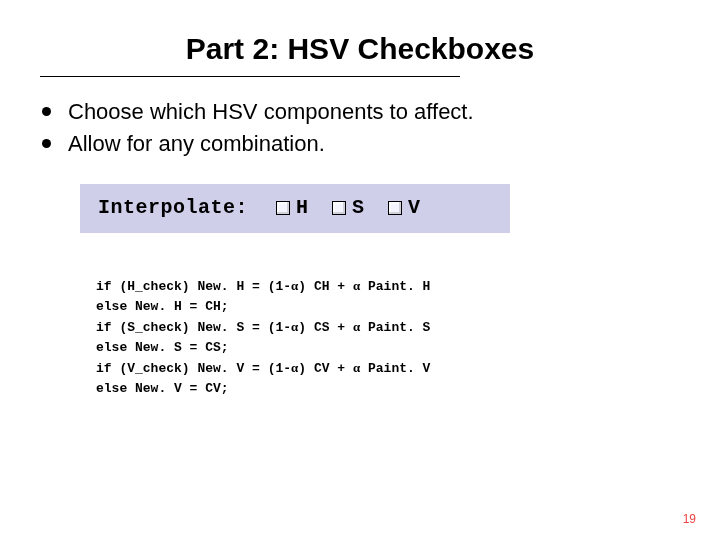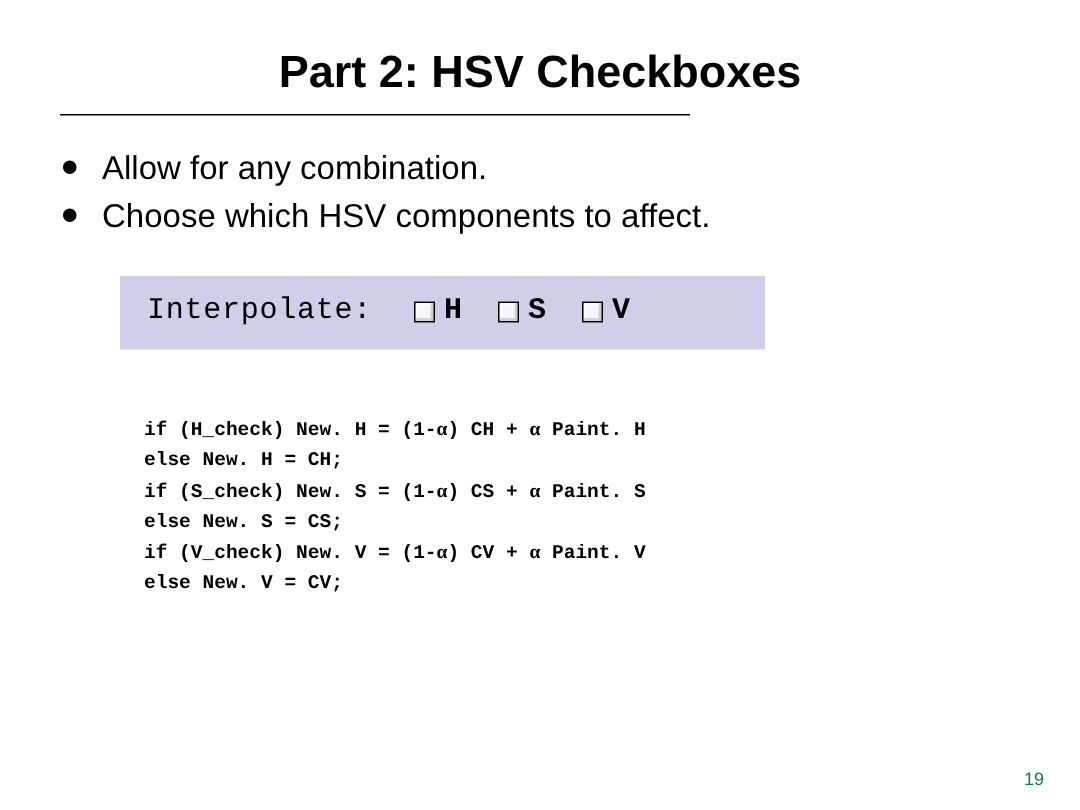--- a/index.html
+++ b/index.html
@@ -58,21 +58,21 @@
     background: #cfcfea;
     padding: 12px 18px 14px 18px;
     width: 430px;
     display: flex;
     align-items: center;
     box-sizing: border-box;
     margin-bottom: 22px;
   }
   .panel-label {
     font-family: "Courier New", Courier, monospace;
-    font-weight: normal;
+    font-weight: bold;
     font-size: 20px;
     letter-spacing: 0.5px;
     margin-right: 28px;
   }
   .cb-group {
     display: flex;
     align-items: center;
     gap: 24px;
   }
   .cb-item {
@@ -103,34 +103,34 @@
   }
   .alpha {
     font-family: "Times New Roman", serif;
     font-weight: bold;
   }
   .pagenum {
     position: absolute;
     bottom: 14px;
     right: 24px;
     font-size: 12px;
-    color: #15803d;
+    color: #ef4444;
   }
 </style>
 </head>
 <body>
 
 <div class="slide">
 
   <h1 class="title">Part 2: HSV Checkboxes</h1>
   <hr class="title-rule">
 
   <ul class="bullets">
+    <li>Choose which HSV components to affect.</li>
     <li>Allow for any combination.</li>
-    <li>Choose which HSV components to affect.</li>
   </ul>
 
   <div class="panel">
     <span class="panel-label">Interpolate:</span>
     <div class="cb-group">
       <div class="cb-item">
         <span class="cb-box"></span>
         <span class="cb-label">H</span>
       </div>
       <div class="cb-item">

